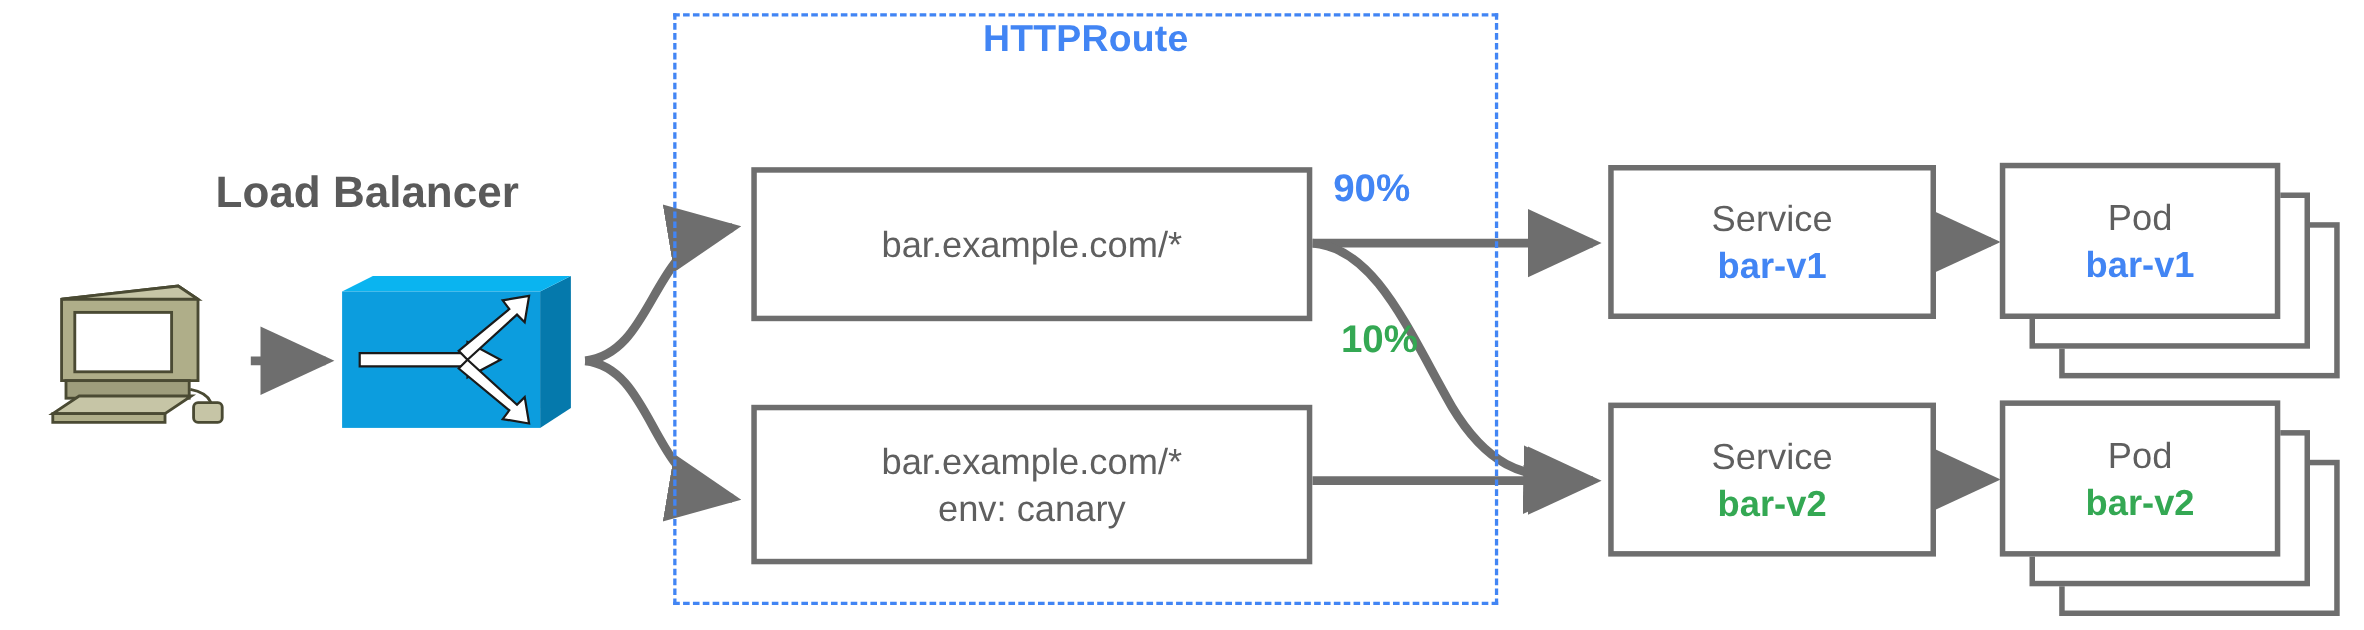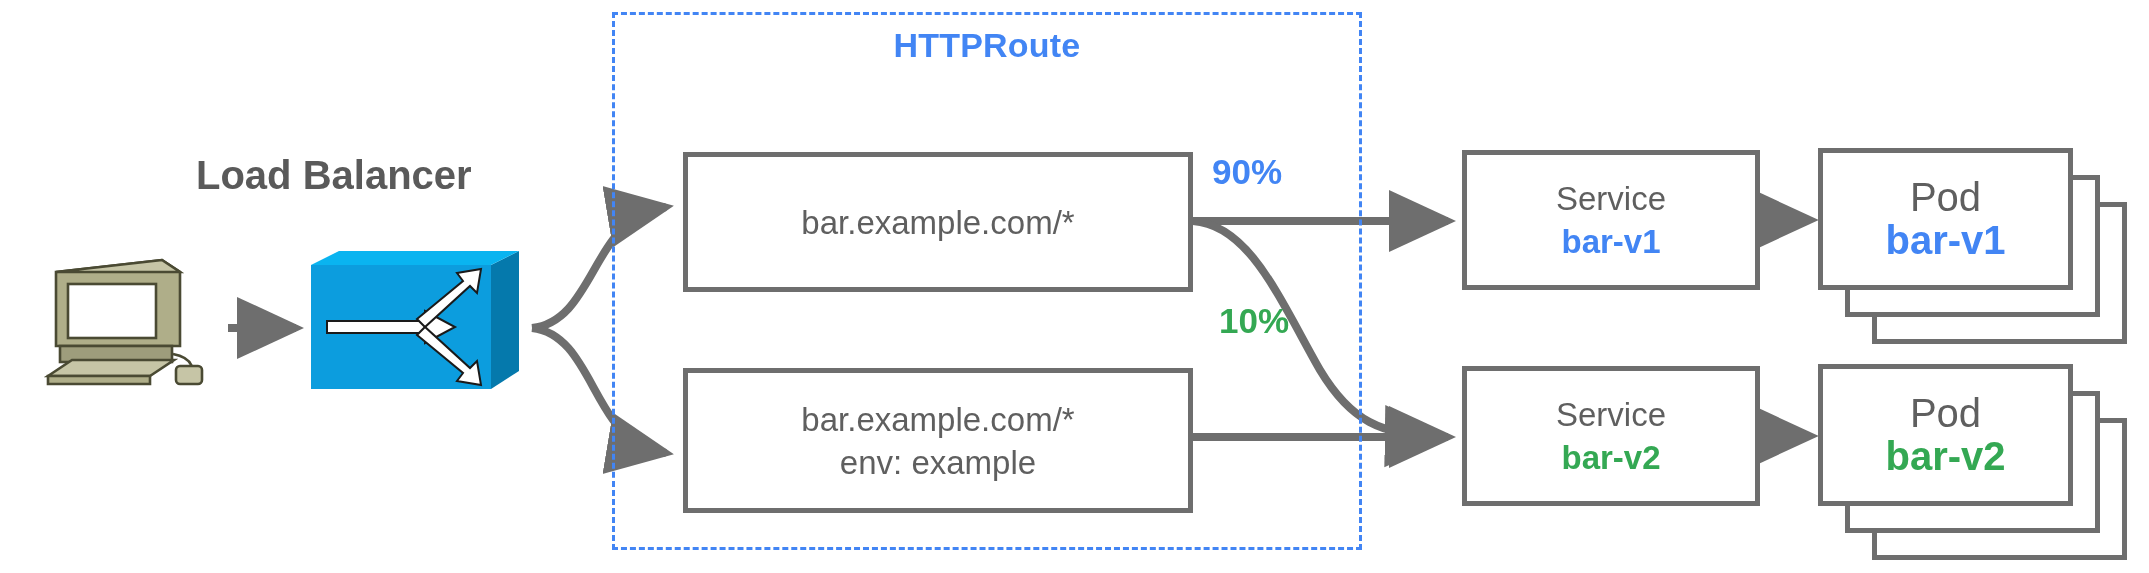--- a/index.html
+++ b/index.html
@@ -33,21 +33,21 @@
     top: 12px;
     width: 750px;
     height: 538px;
     border: 3px dashed #4285F4;
     box-sizing: border-box;
     background: transparent;
   }
   .route-group-title {
     position: absolute;
     left: 612px;
-    top: 22px;
+    top: 12px;
     width: 750px;
     text-align: center;
     color: #4285F4;
     font-size: 34px;
     font-weight: bold;
     line-height: 47px;
     letter-spacing: 0.2px;
   }
   .route-group-title div { white-space: nowrap; }
 
@@ -106,37 +106,37 @@
     left: 0;
     top: 0;
     z-index: 3;
     display: flex;
     flex-direction: column;
     align-items: center;
     justify-content: center;
     text-align: center;
   }
   .pod-card.front .line {
-    font-size: 40px;
+    font-size: 33px;
     color: #5F5F5F;
     line-height: 43px;
     white-space: nowrap;
   }
   .pod-card.front .line.accent-blue { color: #4285F4; font-weight: bold; }
   .pod-card.front .line.accent-green { color: #34A853; font-weight: bold; }
 
   
   .pct-label {
     position: absolute;
     font-size: 35px;
     font-weight: bold;
     white-space: nowrap;
   }
   #pct-90 { left: 1212px; top: 152px; color: #4285F4; }
-  #pct-10 { left: 1219px; top: 289px; color: #34A853; margin-top: 12px; }
+  #pct-10 { left: 1219px; top: 289px; color: #34A853; }
 
   
   #load-balancer-label {
     position: absolute;
     left: 196px;
     top: 153px;
     font-size: 40px;
     font-weight: bold;
     color: #5A5A5A;
     white-space: nowrap;
@@ -230,21 +230,21 @@
   <div class="route-group-title">
     <div>HTTPRoute</div>
   </div>
 
   <div class="box" id="route-box-top">
     <div class="line">bar.example.com/*</div>
   </div>
 
   <div class="box" id="route-box-bottom">
     <div class="line">bar.example.com/*</div>
-    <div class="line">env: example</div>
+    <div class="line">env: canary</div>
   </div>
 
   <div class="pct-label" id="pct-90">90%</div>
   <div class="pct-label" id="pct-10">10%</div>
 
   <div class="box" id="service-box-v1">
     <div class="line">Service</div>
     <div class="line accent-blue">bar-v1</div>
   </div>
 

